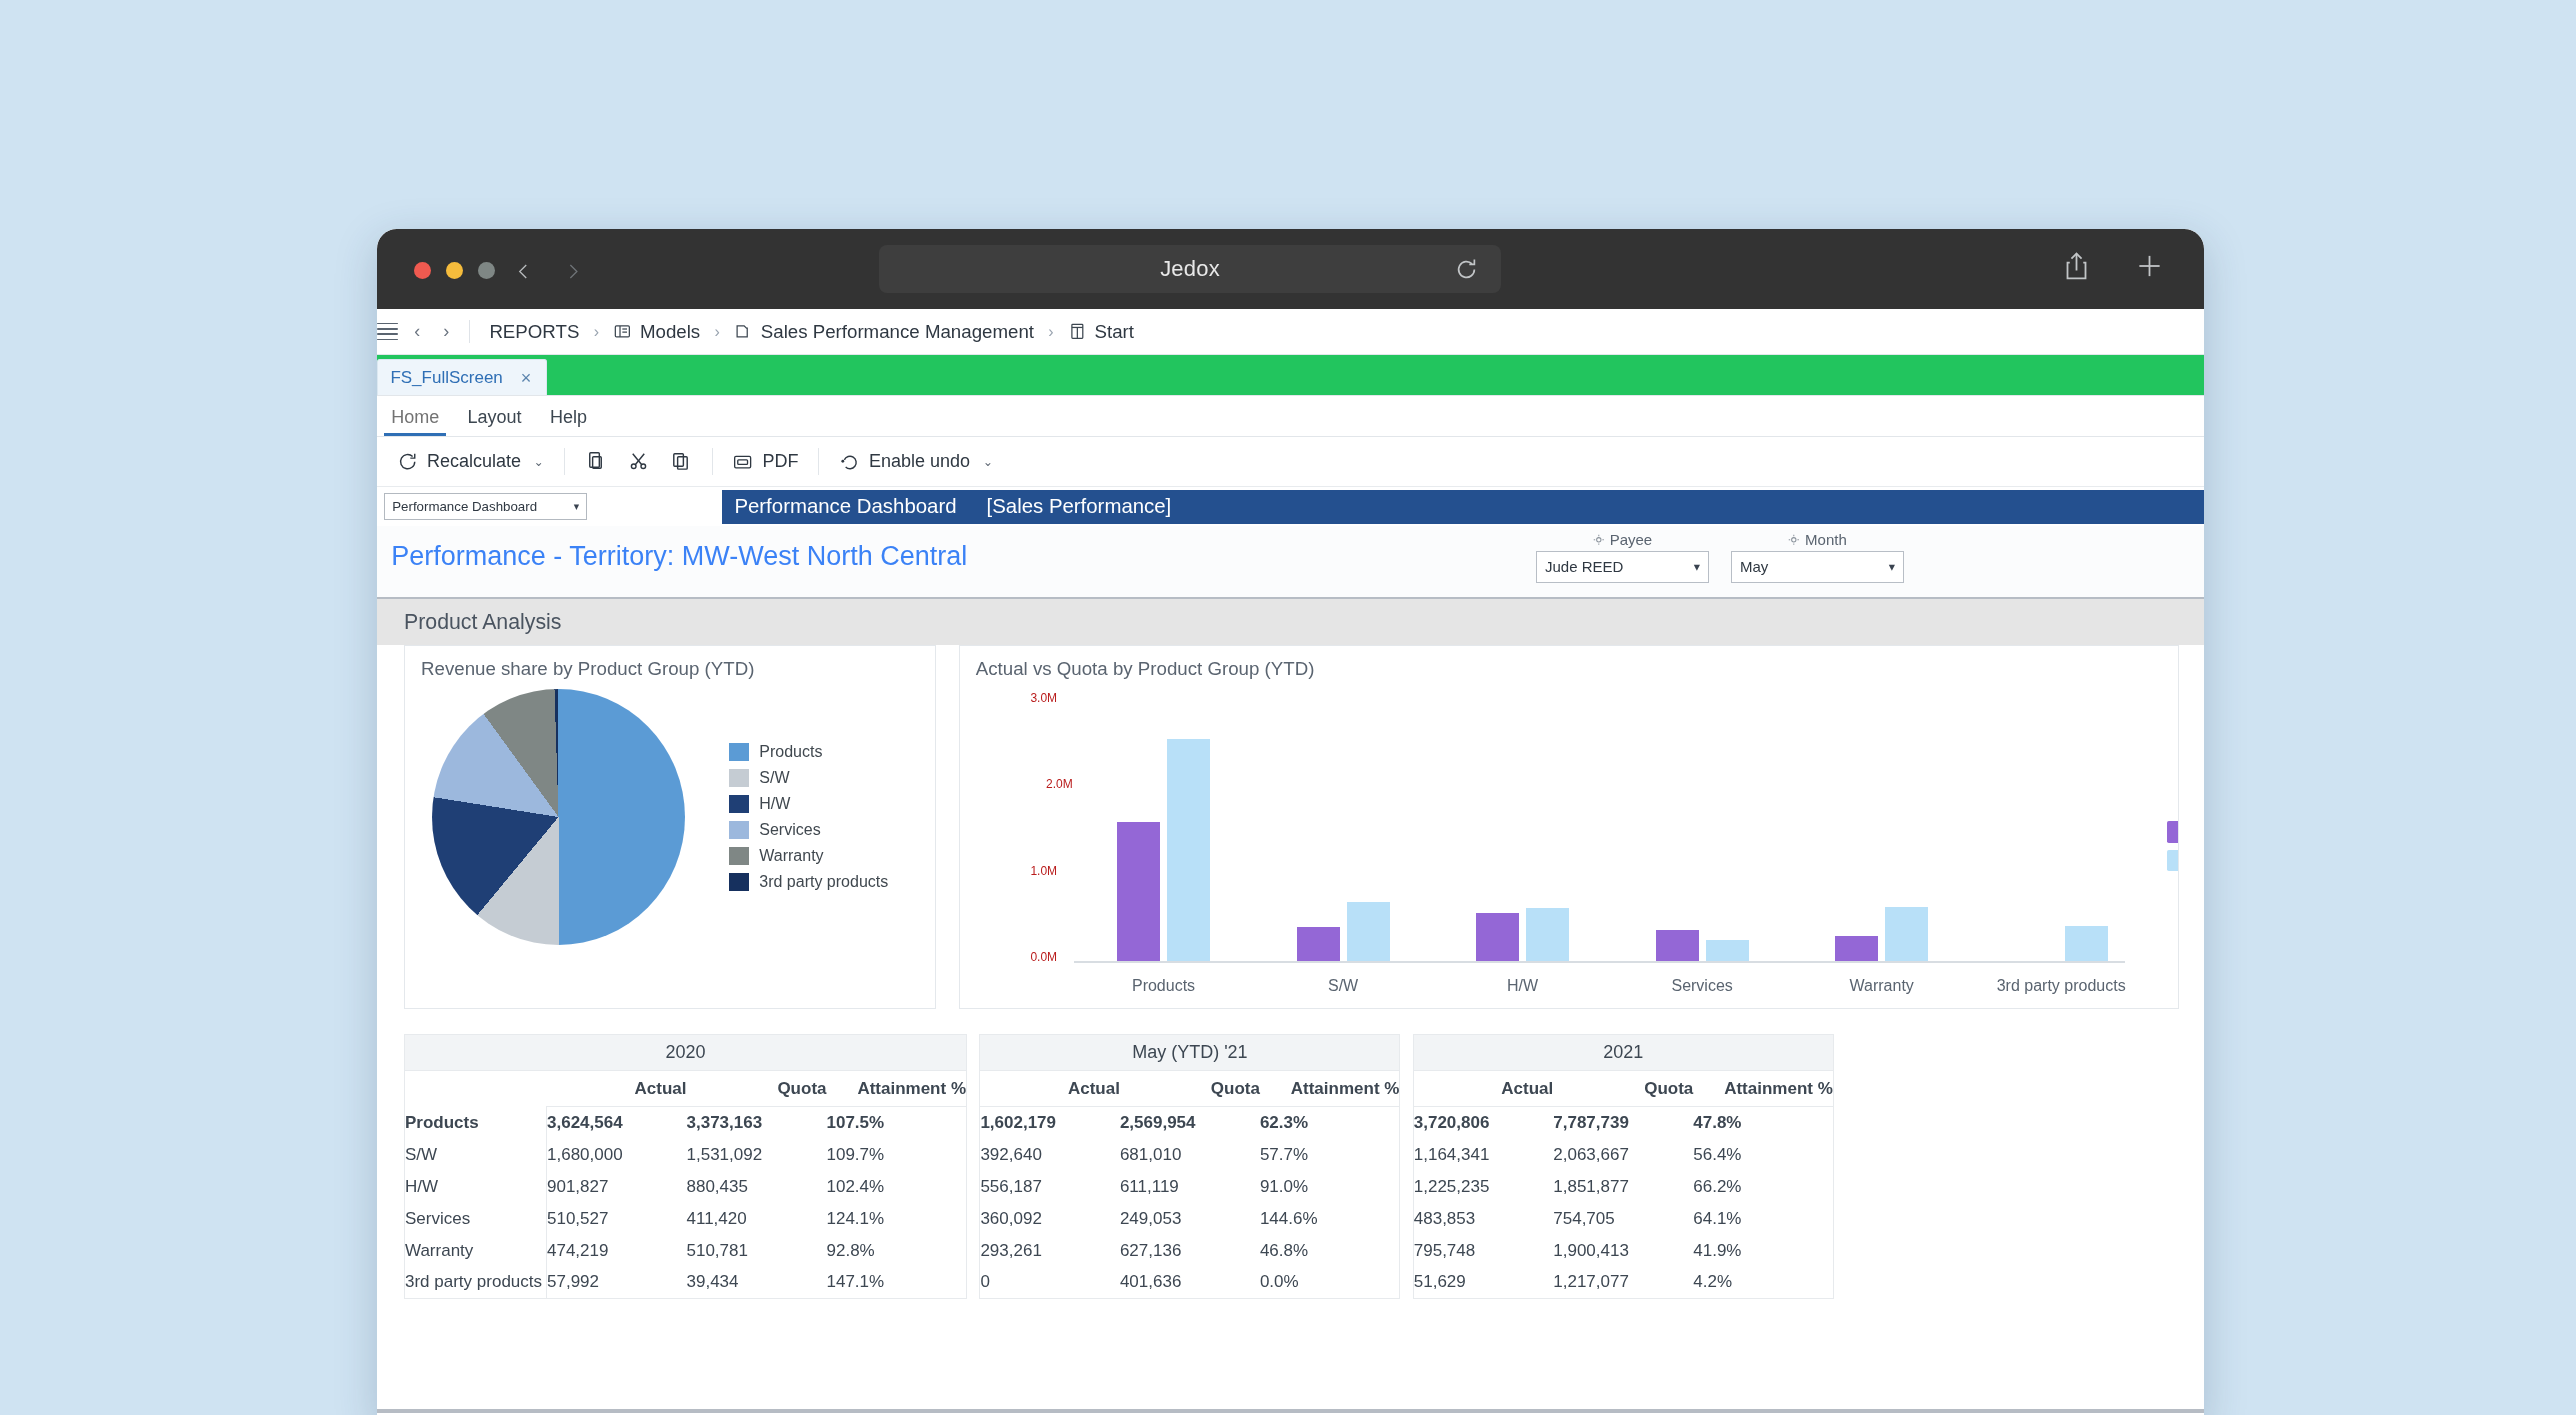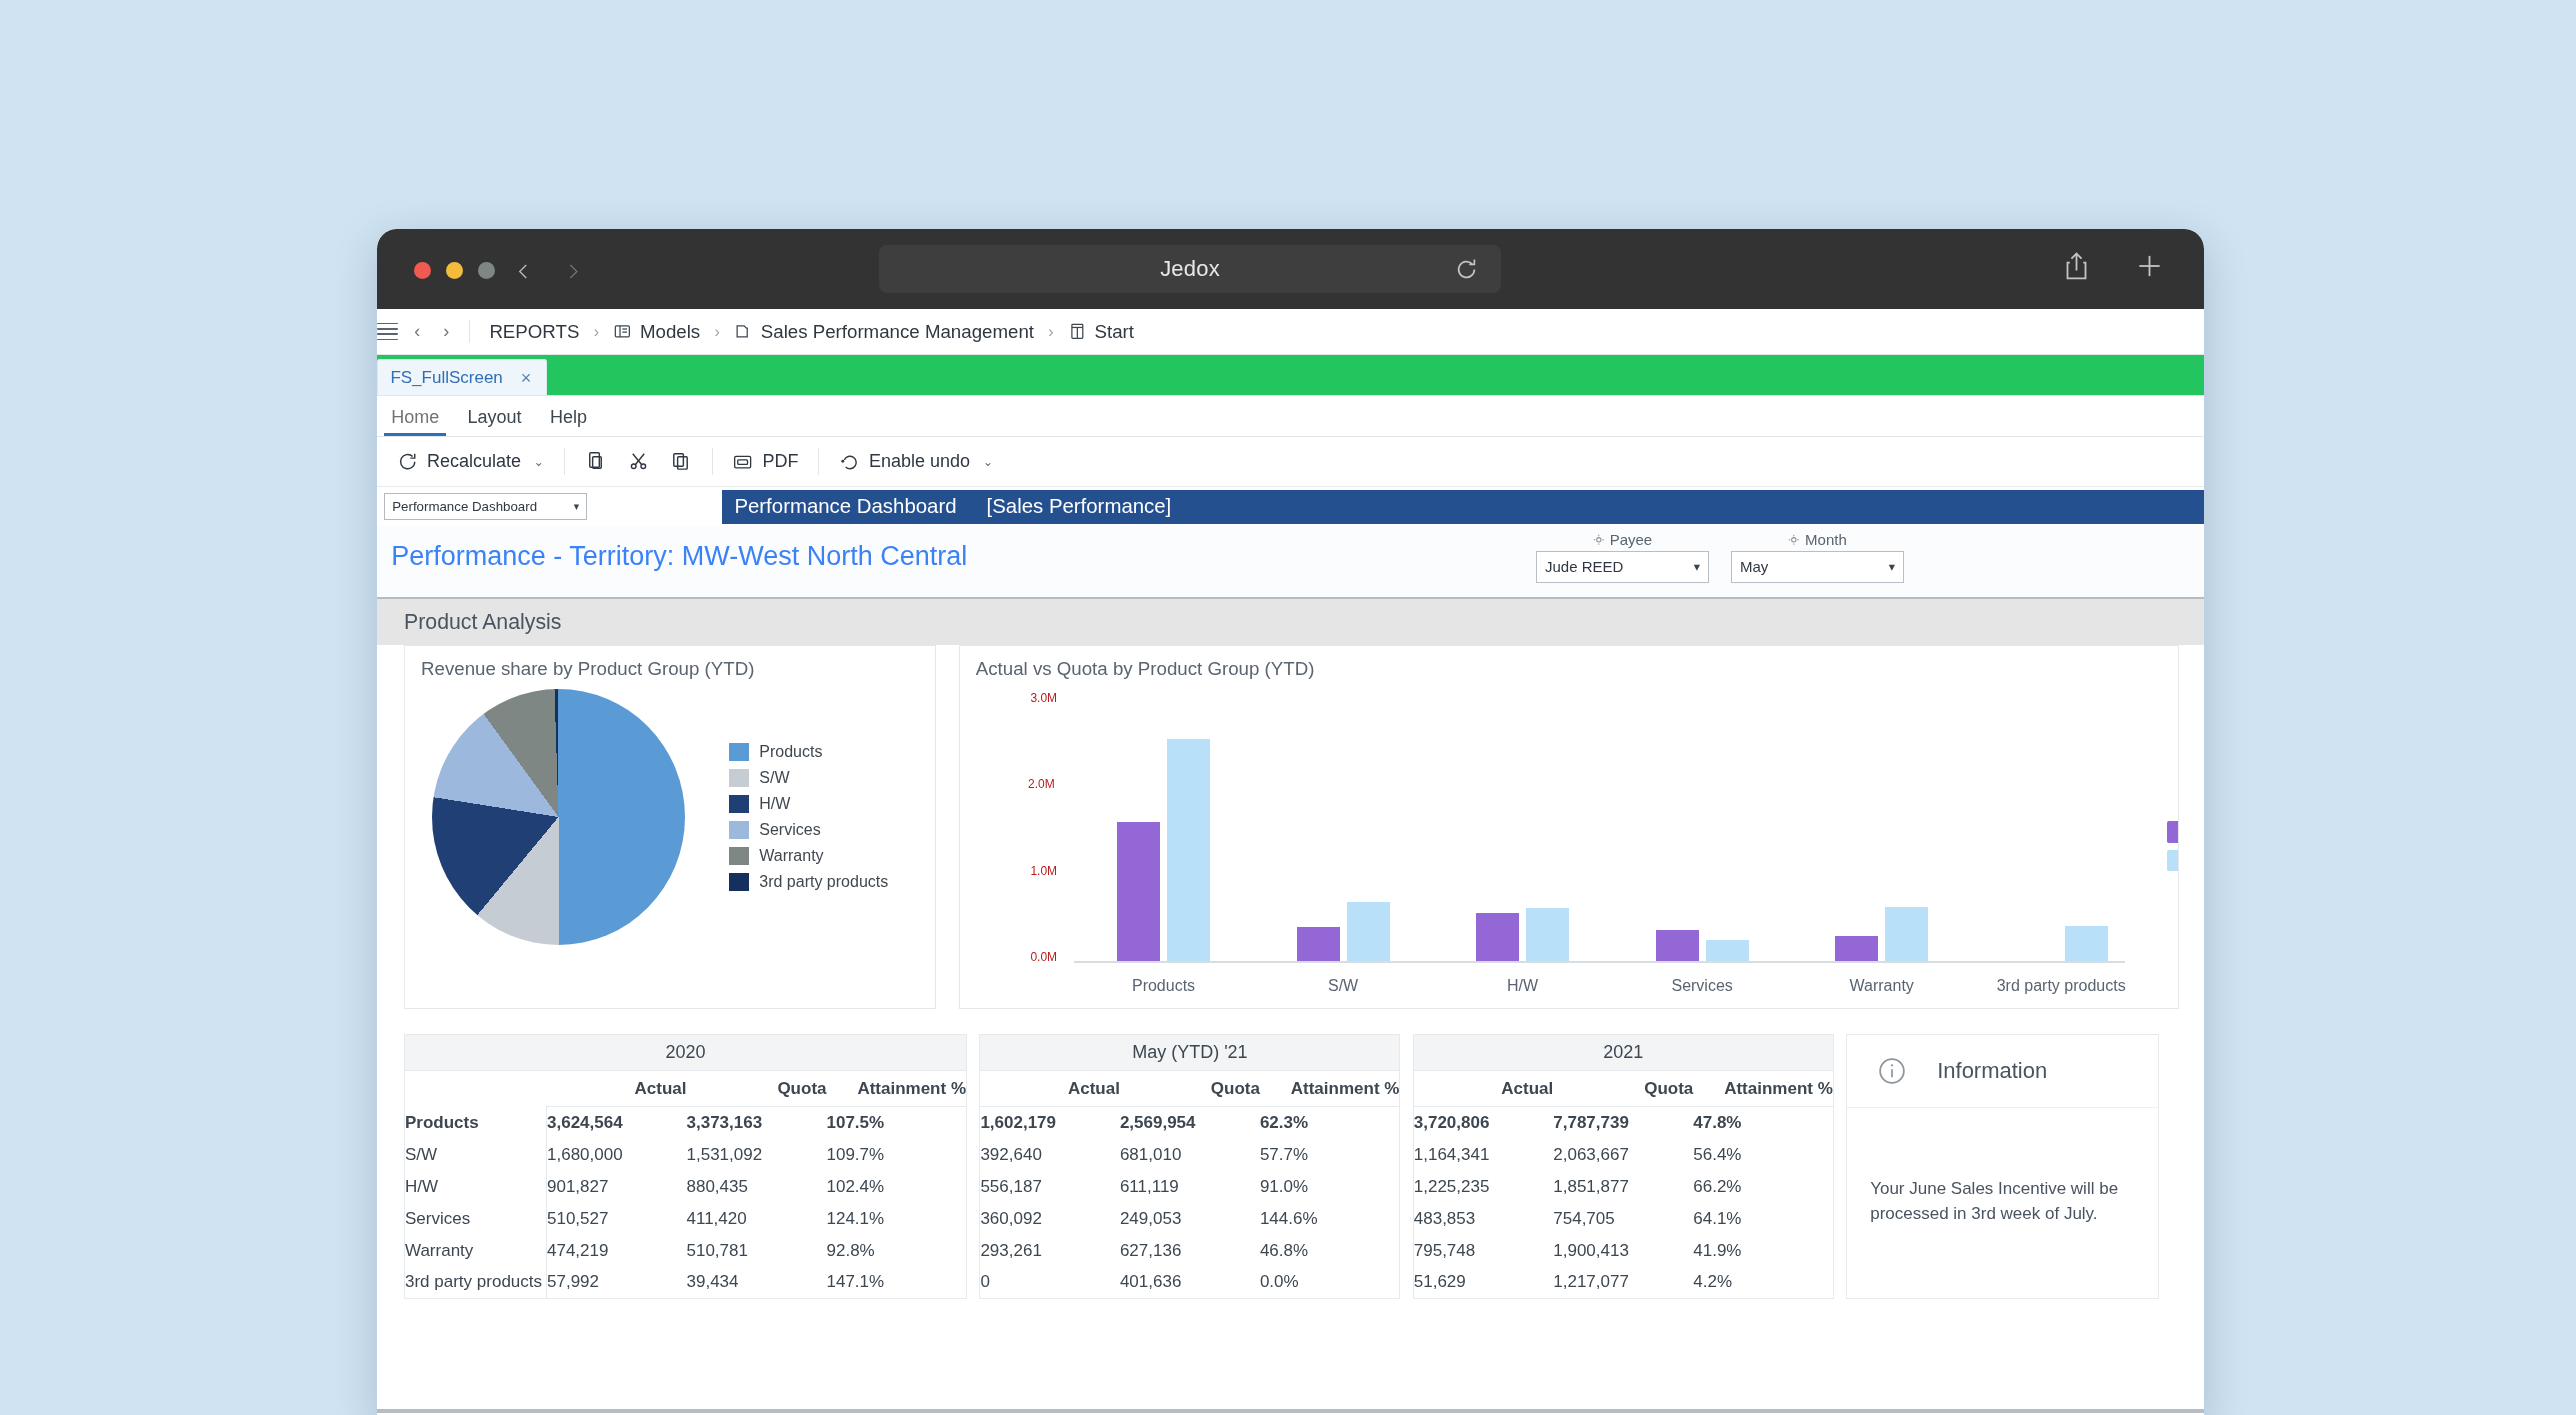--- a/index.html
+++ b/index.html
@@ -468,21 +468,21 @@
             <div class="xlab">Services</div>
             <div class="xlab">Warranty</div>
             <div class="xlab">3rd party products</div>
           </div>
         <div class="bar-legend" id="bar-legend">
             <span class="sw" title="Actual" style="background: rgb(148, 103, 214);"></span>
             <span class="sw" title="Quota" style="background: rgb(184, 224, 248);"></span>
           </div>
       <div class="ylabel" style="top: 261px; left: 21.3px; right: auto; width: 76px;">0.0M</div>
           <div class="ylabel" style="top: 175px; left: 21.3px; right: auto; width: 76px;">1.0M</div>
-          <div class="ylabel" style="top: 88px; left: 19px; right: auto; width: 76px;">2.0M</div>
+          <div class="ylabel" style="top: 88px; left: 37px; right: auto; width: 76px;">2.0M</div>
           <div class="ylabel" style="top: 1.8px; left: 21.3px; right: auto; width: 76px;">3.0M</div>
         </div>
     </div>
   </div>
 
   <div class="tablerow">
     <table class="dtable blk">
       <thead>
         <tr>
             <th class="grp-head" colspan="4">2020</th>
@@ -617,28 +617,17 @@
             <td class="num">41.9%</td>
           </tr>
           <tr>
             <td class="num">51,629</td>
             <td class="num">1,217,077</td>
             <td class="num">4.2%</td>
           </tr>
         </tbody>
     </table>
 
-    <div class="infocard">
-      <div class="infohead">
-        <svg viewBox="0 0 24 24" fill="none" stroke="#8d959d" stroke-width="1.4">
-          <circle cx="12" cy="12" r="9.5"></circle>
-            <circle cx="12" cy="7.4" r="0.9" fill="#8d959d" stroke="none"></circle>
-          <line x1="12" y1="10.6" x2="12" y2="17"></line>
-        </svg>
-        <span class="t">Information</span>
-      </div>
-      <div class="infobody">Your June Sales Incentive will be processed in 3rd week of July.</div>
-    </div>
   </div>
 
   <div class="bottomline"></div>
 </div>
 
 
 </body></html>

